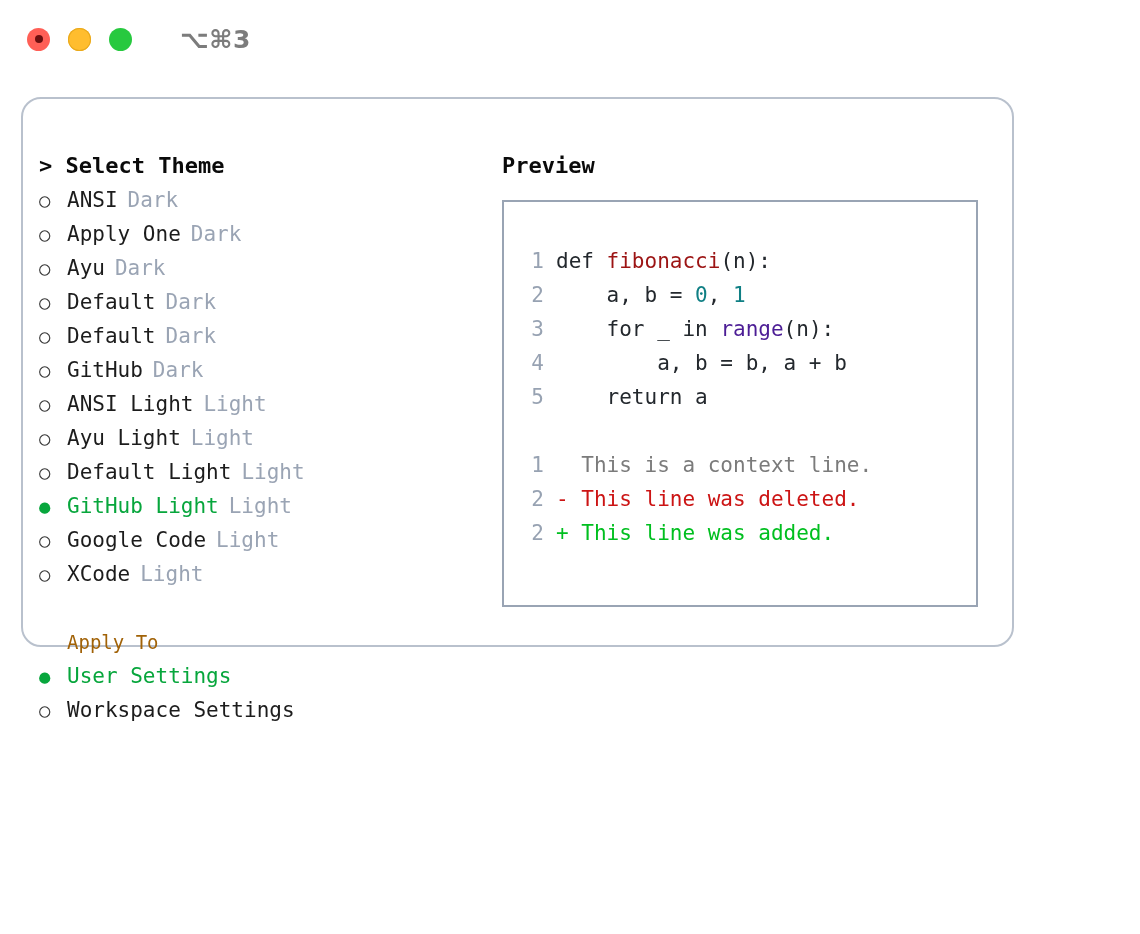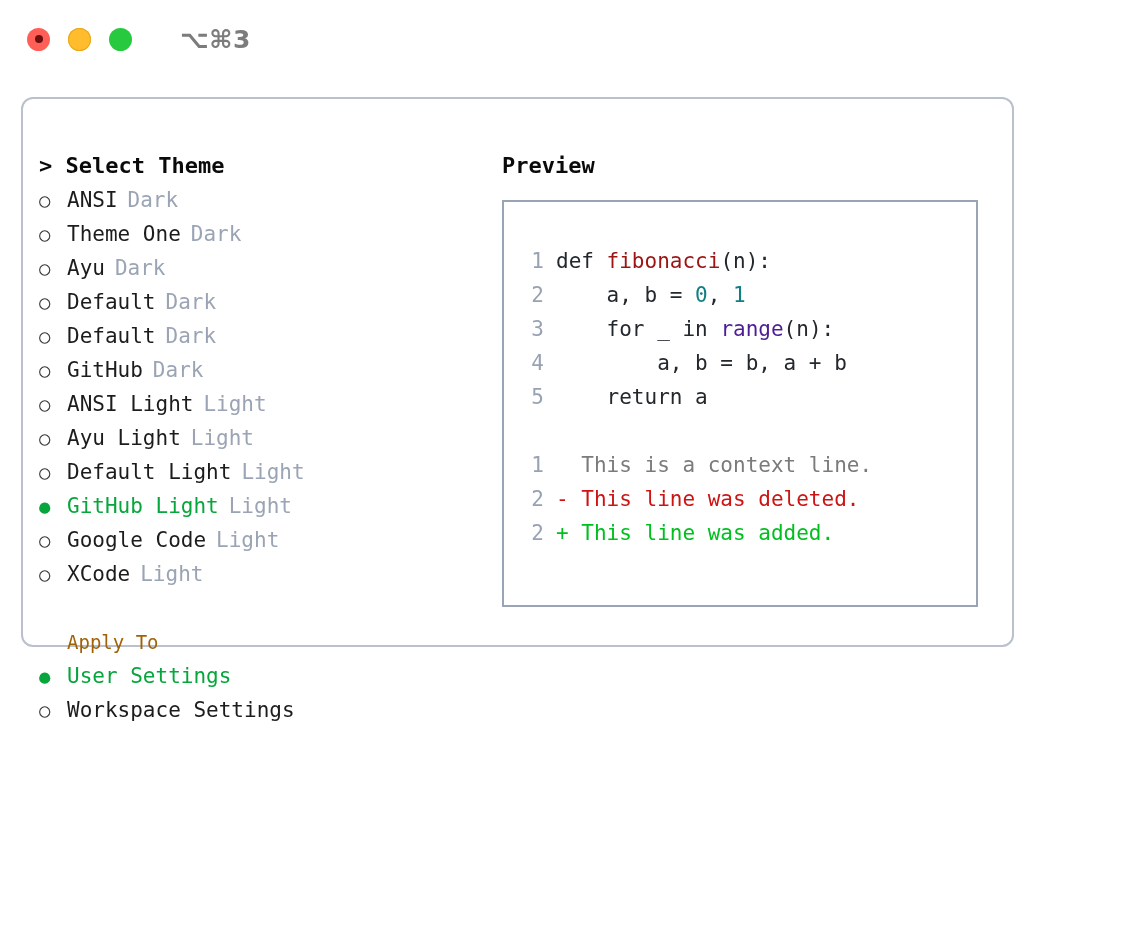--- a/index.html
+++ b/index.html
@@ -59,21 +59,21 @@
   }
 
   
   .card {
     position: absolute;
     left: 21px;
     top: 97px;
     width: 993px;
     height: 550px;
     border: 2px solid #b9c1cd;
-    border-radius: 12px;
+    border-radius: 20px;
     box-sizing: border-box;
     background: #ffffff;
   }
   .card-inner {
     position: absolute;
     left: 0; top: 0;
     width: 100%; height: 100%;
   }
 
   
@@ -183,21 +183,21 @@
   <div class="shortcut">⌥⌘3</div>
 </div>
 
 <div class="card">
   <div class="card-inner">
 
     <div class="left-pane">
       <div class="heading">&gt; Select Theme</div>
       <div id="theme-list">
           <div class="row"><span class="marker">○</span><span class="label">ANSI</span><span class="variant">Dark</span></div>
-          <div class="row"><span class="marker">○</span><span class="label">Theme One</span><span class="variant">Dark</span></div>
+          <div class="row"><span class="marker">○</span><span class="label">Apply One</span><span class="variant">Dark</span></div>
           <div class="row"><span class="marker">○</span><span class="label">Ayu</span><span class="variant">Dark</span></div>
           <div class="row"><span class="marker">○</span><span class="label">Default</span><span class="variant">Dark</span></div>
           <div class="row"><span class="marker">○</span><span class="label">Default</span><span class="variant">Dark</span></div>
           <div class="row"><span class="marker">○</span><span class="label">GitHub</span><span class="variant">Dark</span></div>
           <div class="row"><span class="marker">○</span><span class="label">ANSI Light</span><span class="variant">Light</span></div>
           <div class="row"><span class="marker">○</span><span class="label">Ayu Light</span><span class="variant">Light</span></div>
           <div class="row"><span class="marker">○</span><span class="label">Default Light</span><span class="variant">Light</span></div>
           <div class="row"><span class="marker sel">●</span><span class="label sel">GitHub Light</span><span class="variant">Light</span></div>
           <div class="row"><span class="marker">○</span><span class="label">Google Code</span><span class="variant">Light</span></div>
           <div class="row"><span class="marker">○</span><span class="label">XCode</span><span class="variant">Light</span></div>

